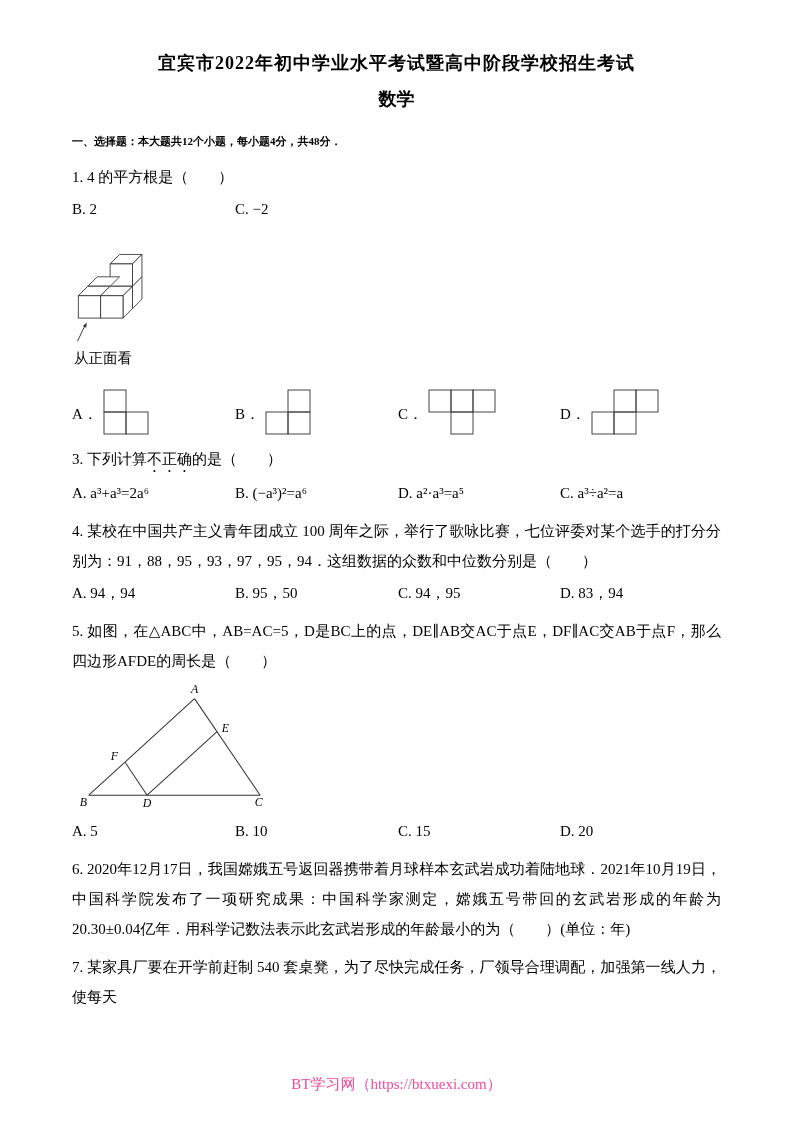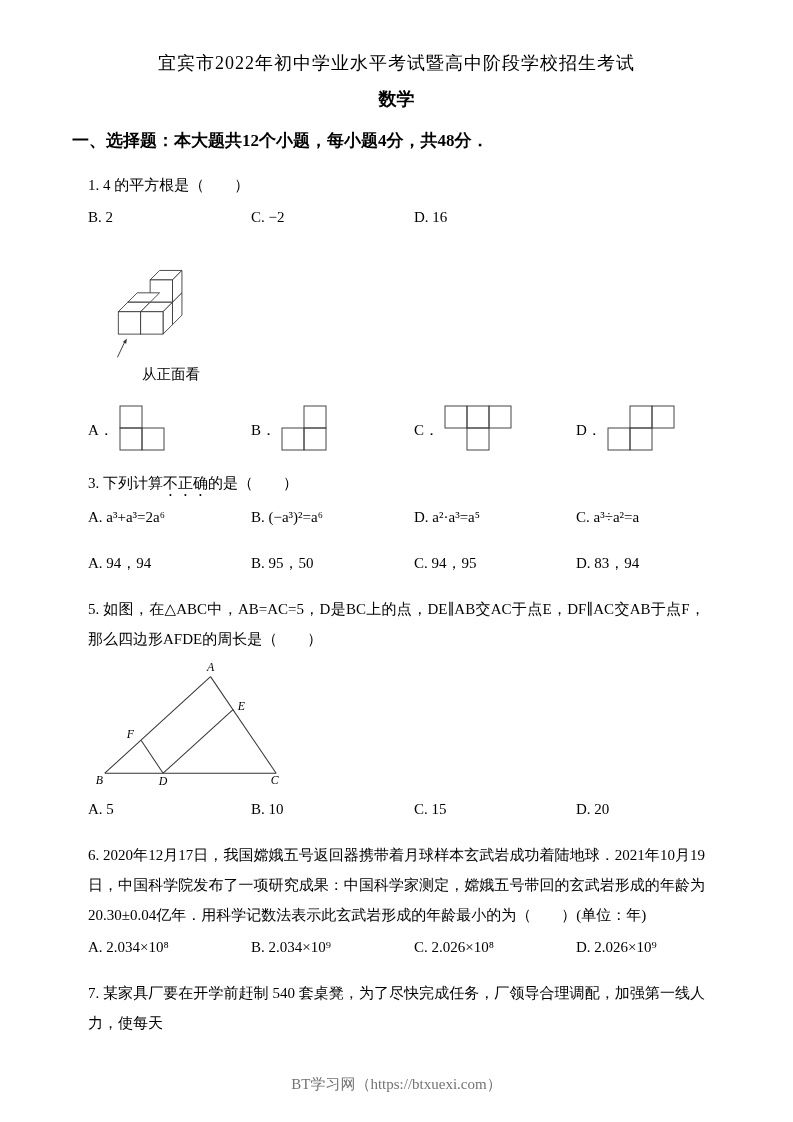--- a/index.html
+++ b/index.html
@@ -8,81 +8,80 @@
     width:793px; height:1122px;
     margin:0 auto;
     background:#ffffff;
     box-sizing:border-box;
     padding:50px 72px 0 72px;
     overflow:hidden;
     font-family:"Liberation Serif","DejaVu Serif",serif;
     color:#000;
   }
   .title {
-    font-size:18px; font-weight:normal; text-align:center;
+    font-size:18px; font-weight:bold; text-align:center;
     line-height:26px; letter-spacing:1px;
   }
   .subtitle {
     font-size:18px; font-weight:bold; text-align:center;
     line-height:26px; margin-top:10px;font-family:Liberation Serif, serif;
   }
   .section-header {
-    font-size:17px; font-weight:bold; margin-top:16px; line-height:26px;
-  }
-  .question { margin:16px; }
+    font-size:11px; font-weight:bold; margin-top:16px; line-height:26px;
+  }
+  .question { margin:0; }
   .stem {
     font-size:15px; line-height:30px; margin-top:8px;
     text-align:justify;
   }
   .emph {
     -webkit-text-emphasis:dot; -webkit-text-emphasis-position:under left;
     text-emphasis:dot; text-emphasis-position:under left;
   }
   .options {
     display:grid;
     grid-template-columns:163px 163px 162px 1fr;
     font-size:15px; line-height:30px; margin-top:2px;
   }
-  .figure-block { margin:8px 0 0 2px; width:110px;text-align:right; }
+  .figure-block { margin:8px 0 0 2px; width:110px; }
   .figure-caption { font-size:14.5px; line-height:20px; margin-top:0; }
   .shape-options {
     display:grid;
     grid-template-columns:163px 163px 162px 1fr;
     margin-top:20px;
   }
   .shape-opt { display:flex; align-items:flex-end; gap:5px; }
   .opt-letter { font-size:15px; padding-bottom:12px; }
   .tri-figure { margin:6px 0 0 4px; }
   svg .stroked { fill:#ffffff; stroke:#333333; stroke-width:1; }
   svg .thin  { fill:none; stroke:#333333; stroke-width:1.1; }
   svg .cell  { fill:none; stroke:#444444; stroke-width:1; }
   svg text.pt {
     font-family:"Liberation Serif","DejaVu Serif",serif;
     font-style:italic; font-size:13px; fill:#000;
   }
   .watermark {
     position:absolute; left:0; right:0; bottom:28px;
-    text-align:center; color:#737373; font-size:15px;
+    text-align:center; color:#ec4899; font-size:15px;
   }
 </style>
 </head>
 <body>
 
 <div class="page">
 
   <div class="title">宜宾市2022年初中学业水平考试暨高中阶段学校招生考试</div>
   <div class="subtitle">数学</div>
   <div class="section-header">一、选择题：本大题共12个小题，每小题4分，共48分．</div>
 
   <section class="question">
     <div class="stem">1. 4 的平方根是（　　）</div>
     <div class="options">
       <span>B. 2</span>
       <span>C. −2</span>
-      <span>D. 16</span>
     </div>
   </section>
 
   <section class="question">
 
     <div class="figure-block">
       <svg width="86" height="112" viewBox="0 0 100 130" aria-hidden="true">
 
         <polygon class="stroked" points="42,37 68,37 79,26 53,26"></polygon>
         <polygon class="stroked" points="68,37 79,26 79,52 68,63"></polygon>
@@ -149,20 +148,21 @@
     <div class="stem"><span>3. 下列计算</span><span class="emph">不正确</span><span>的是（　　）</span></div>
     <div class="options">
       <span>A. a³+a³=2a⁶</span>
       <span>B. (−a³)²=a⁶</span>
       <span>D. a²·a³=a⁵</span>
       <span>C. a³÷a²=a</span>
     </div>
   </section>
 
   <section class="question">
+    <div class="stem">4. 某校在中国共产主义青年团成立 100 周年之际，举行了歌咏比赛，七位评委对某个选手的打分分别为：91，88，95，93，97，95，94．这组数据的众数和中位数分别是（　　）</div>
     <div class="options">
       <span>A. 94，94</span>
       <span>B. 95，50</span>
       <span>C. 94，95</span>
       <span>D. 83，94</span>
     </div>
   </section>
 
   <section class="question">
     <div class="stem">5. 如图，在△ABC中，AB=AC=5，D是BC上的点，DE∥AB交AC于点E，DF∥AC交AB于点F，那么四边形AFDE的周长是（　　）</div>
@@ -186,26 +186,20 @@
     <div class="options">
       <span>A. 5</span>
       <span>B. 10</span>
       <span>C. 15</span>
       <span>D. 20</span>
     </div>
   </section>
 
   <section class="question">
     <div class="stem">6. 2020年12月17日，我国嫦娥五号返回器携带着月球样本玄武岩成功着陆地球．2021年10月19日，中国科学院发布了一项研究成果：中国科学家测定，嫦娥五号带回的玄武岩形成的年龄为20.30±0.04亿年．用科学记数法表示此玄武岩形成的年龄最小的为（　　）(单位：年)</div>
-    <div class="options">
-      <span>A. 2.034×10⁸</span>
-      <span>B. 2.034×10⁹</span>
-      <span>C. 2.026×10⁸</span>
-      <span>D. 2.026×10⁹</span>
-    </div>
   </section>
 
   <section class="question">
     <div class="stem">7. 某家具厂要在开学前赶制 540 套桌凳，为了尽快完成任务，厂领导合理调配，加强第一线人力，使每天</div>
   </section>
 
   <div class="watermark">BT学习网（https://btxuexi.com）</div>
 
 </div>
 

